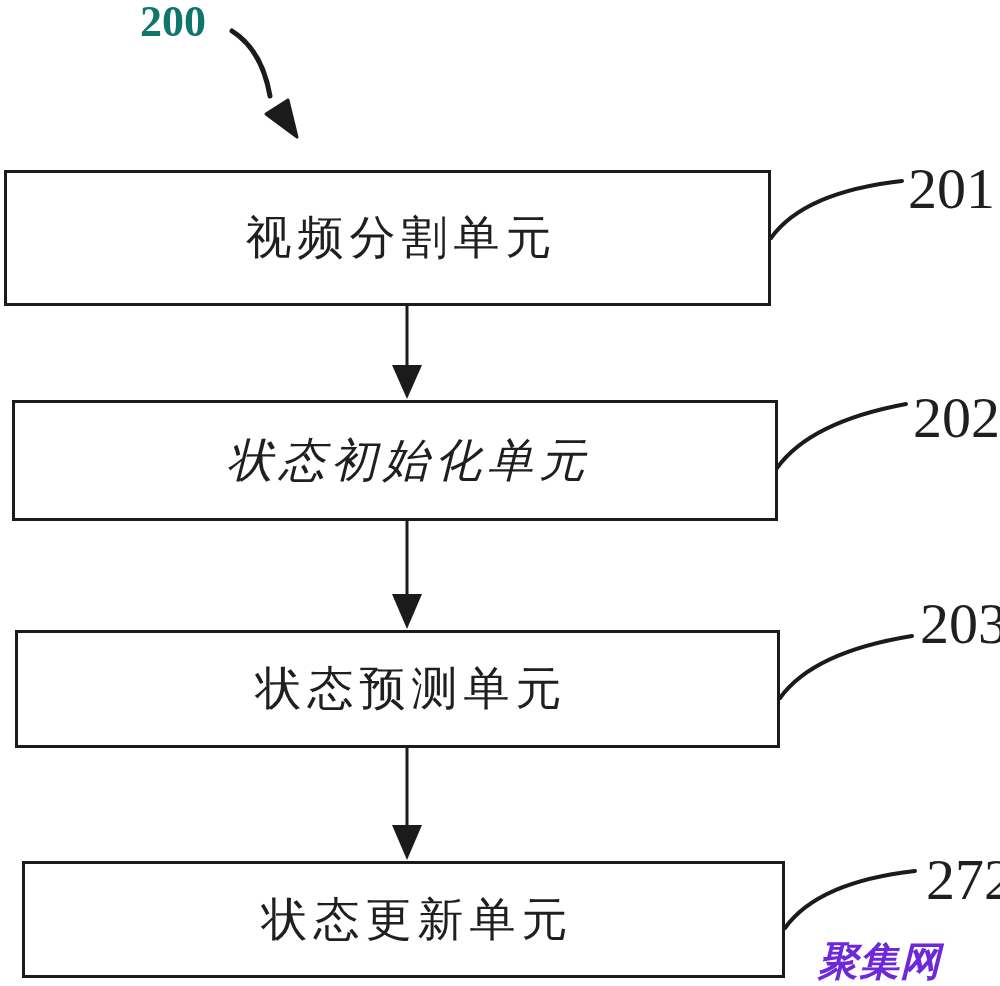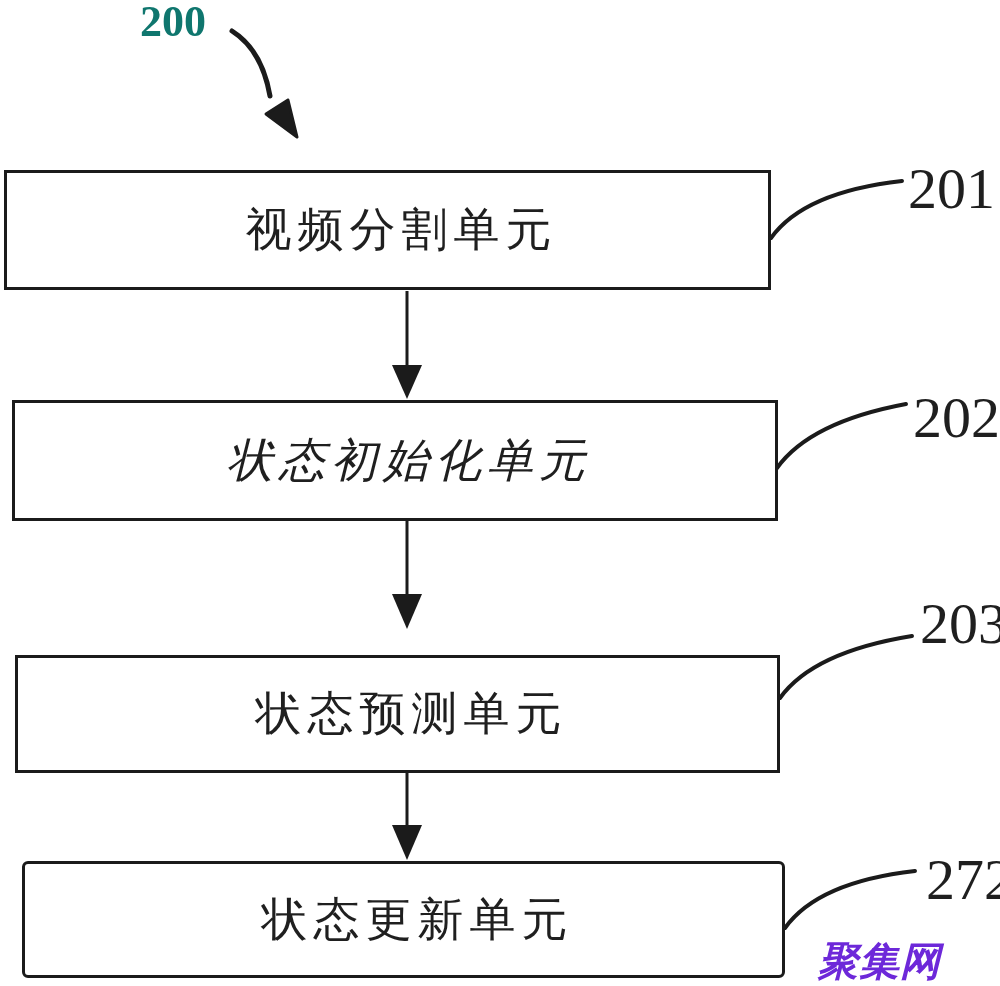--- a/index.html
+++ b/index.html
@@ -97,33 +97,33 @@
     </g>
 
     <path d="M 771 238 Q 804 192 902 181" fill="none" stroke="#1b1b1b" stroke-width="4" stroke-linecap="round"></path>
     <path d="M 777 468 Q 810 422 906 404" fill="none" stroke="#1b1b1b" stroke-width="4" stroke-linecap="round"></path>
     <path d="M 780 698 Q 813 652 912 636" fill="none" stroke="#1b1b1b" stroke-width="4" stroke-linecap="round"></path>
     <path d="M 785 928 Q 818 882 915 871" fill="none" stroke="#1b1b1b" stroke-width="4" stroke-linecap="round"></path>
   </svg>
 
   <div class="figure-num">200</div>
 
-  <div class="unit-box" style="left:4px; top:170px; width:767px; height:120px;">
+  <div class="unit-box" style="left:4px; top:170px; width:767px; height:136px;">
     <span class="unit-label">视频分割单元</span>
   </div>
 
   <div class="unit-box" style="left:12px; top:400px; width:766px; height:121px;font-style:italic;">
     <span class="unit-label">状态初始化单元</span>
   </div>
 
-  <div class="unit-box" style="left:15px; top:630px; width:765px; height:118px;margin-top:25px;">
+  <div class="unit-box" style="left:15px; top:630px; width:765px; height:118px;">
     <span class="unit-label">状态预测单元</span>
   </div>
 
-  <div class="unit-box" style="left:22px; top:861px; width:763px; height:117px;border-radius:6px;">
+  <div class="unit-box" style="left:22px; top:861px; width:763px; height:117px;">
     <span class="unit-label">状态更新单元</span>
   </div>
 
   <div class="ref-num" style="left:908px; top:160px;">201</div>
   <div class="ref-num" style="left:913px; top:389px;font-family:Liberation Serif, serif;">202</div>
   <div class="ref-num" style="left:920px; top:595px;text-align:center;">203</div>
   <div class="ref-num" style="left:926px; top:851px;">272</div>
 
   <div class="watermark" style="color: #6d28d9;">聚集网</div>
 

